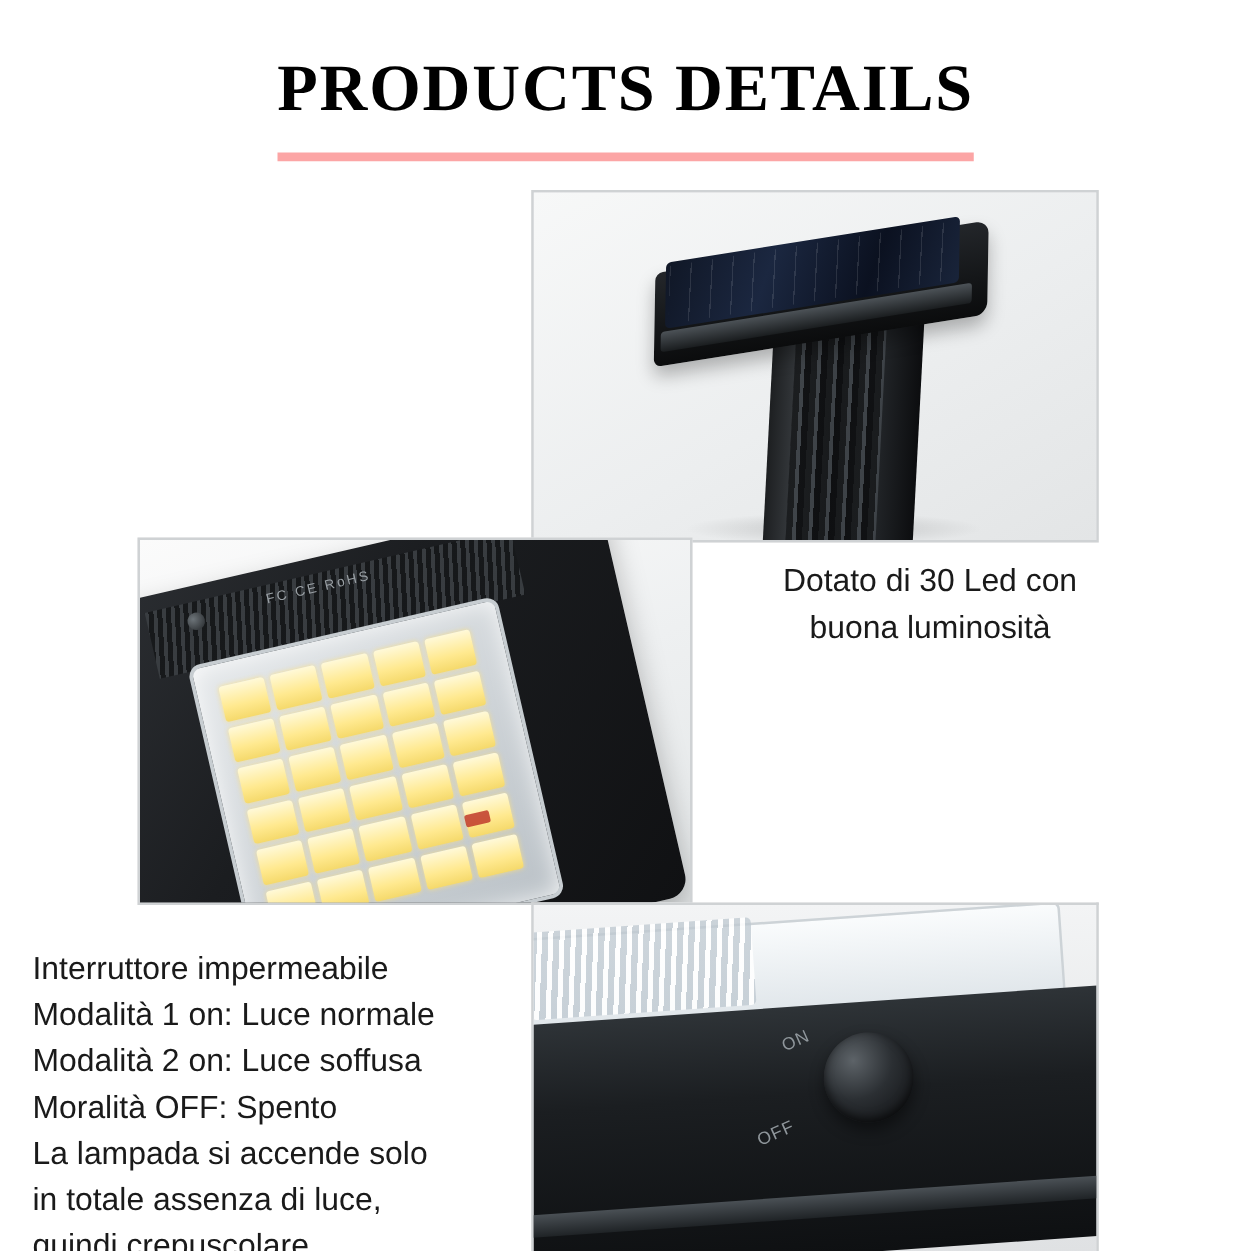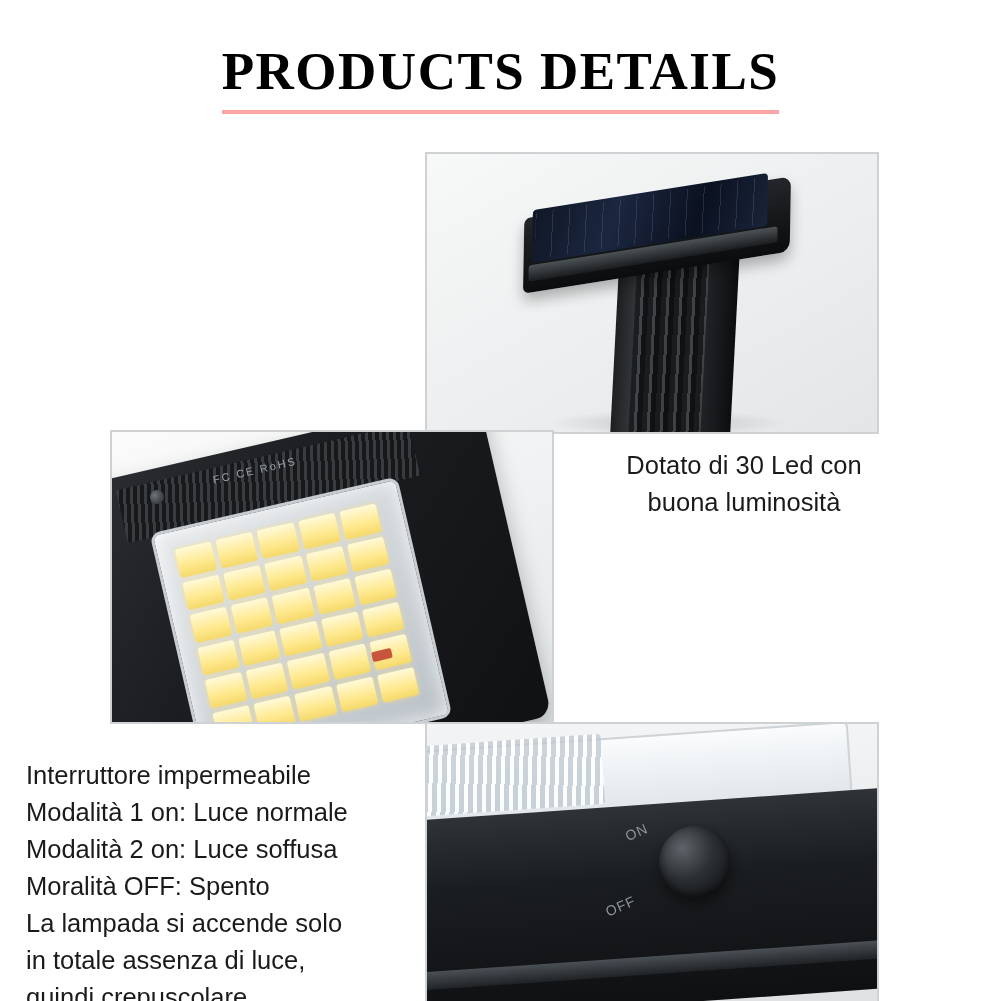--- a/index.html
+++ b/index.html
@@ -28,22 +28,22 @@
     width: 1001px;
     text-align: center;
   }
   .title {
     display: inline-block;
     font-family: "Liberation Serif", serif;
     font-weight: bold;
     font-size: 53px;
     letter-spacing: 1.5px;
     color: #000000;
-    padding-bottom: 10px;
-    border-bottom: 4px solid #fca5a5;
+    padding-bottom: 22px;
+    border-bottom: 7px solid #fca5a5;
     line-height: 1.05;
   }
 
   
   .textblock {
     position: absolute;
     color: #1a1a1a;
     font-size: 25.5px;
     line-height: 37px;
     white-space: pre-line;

